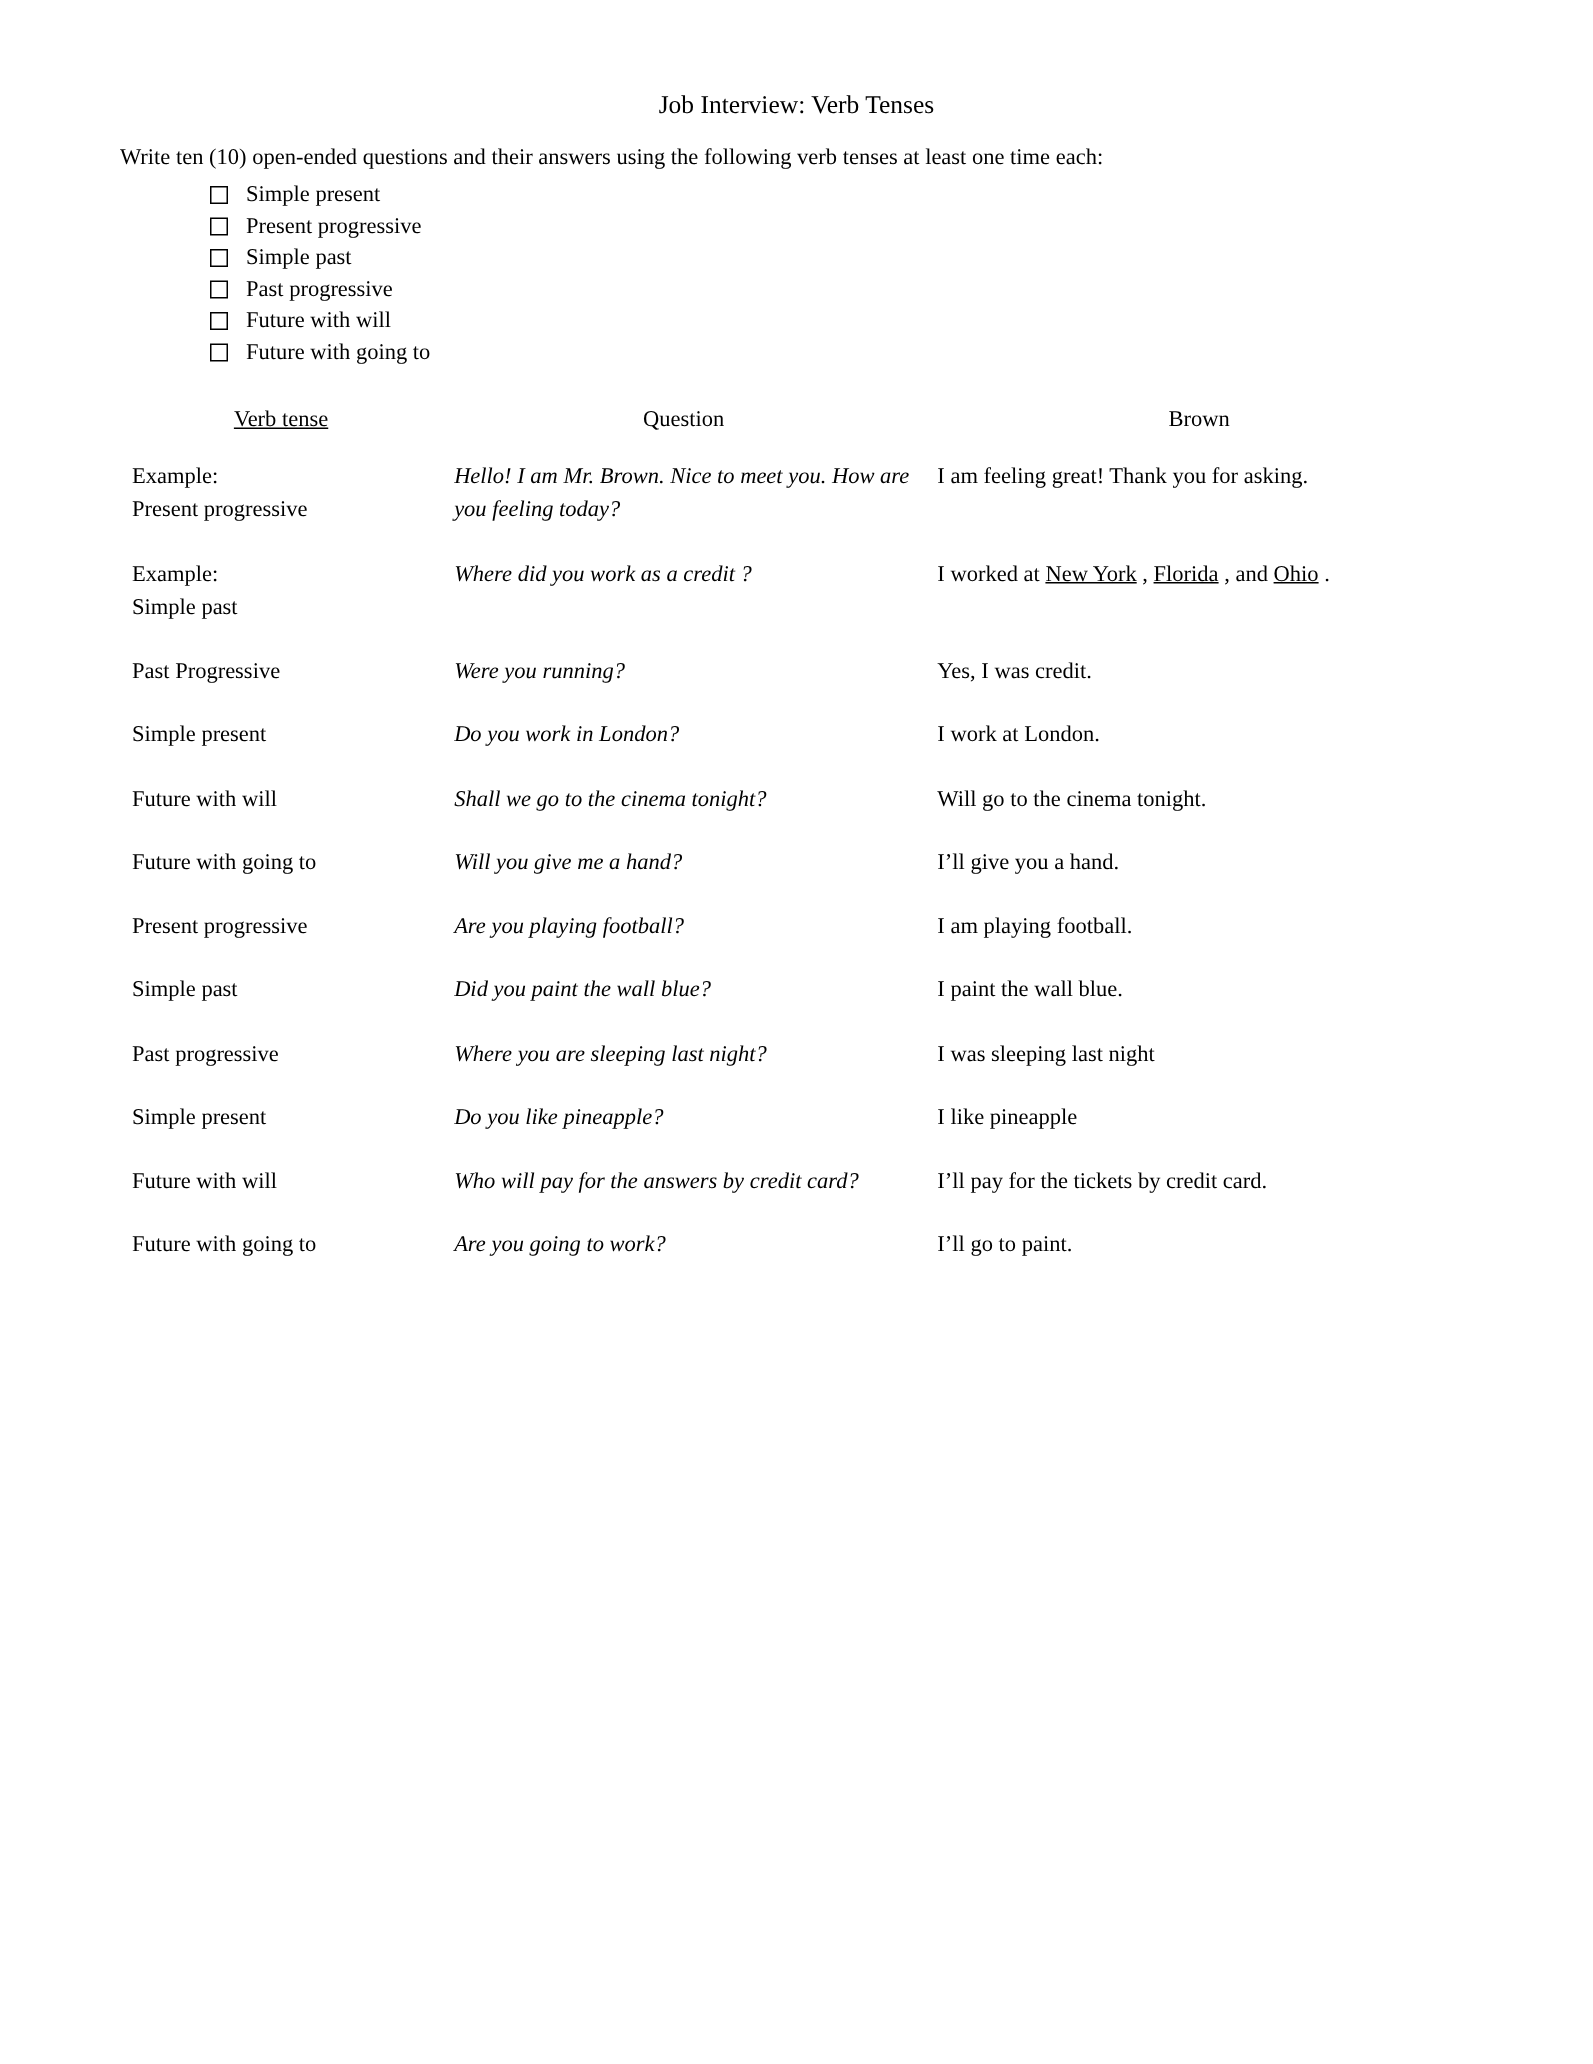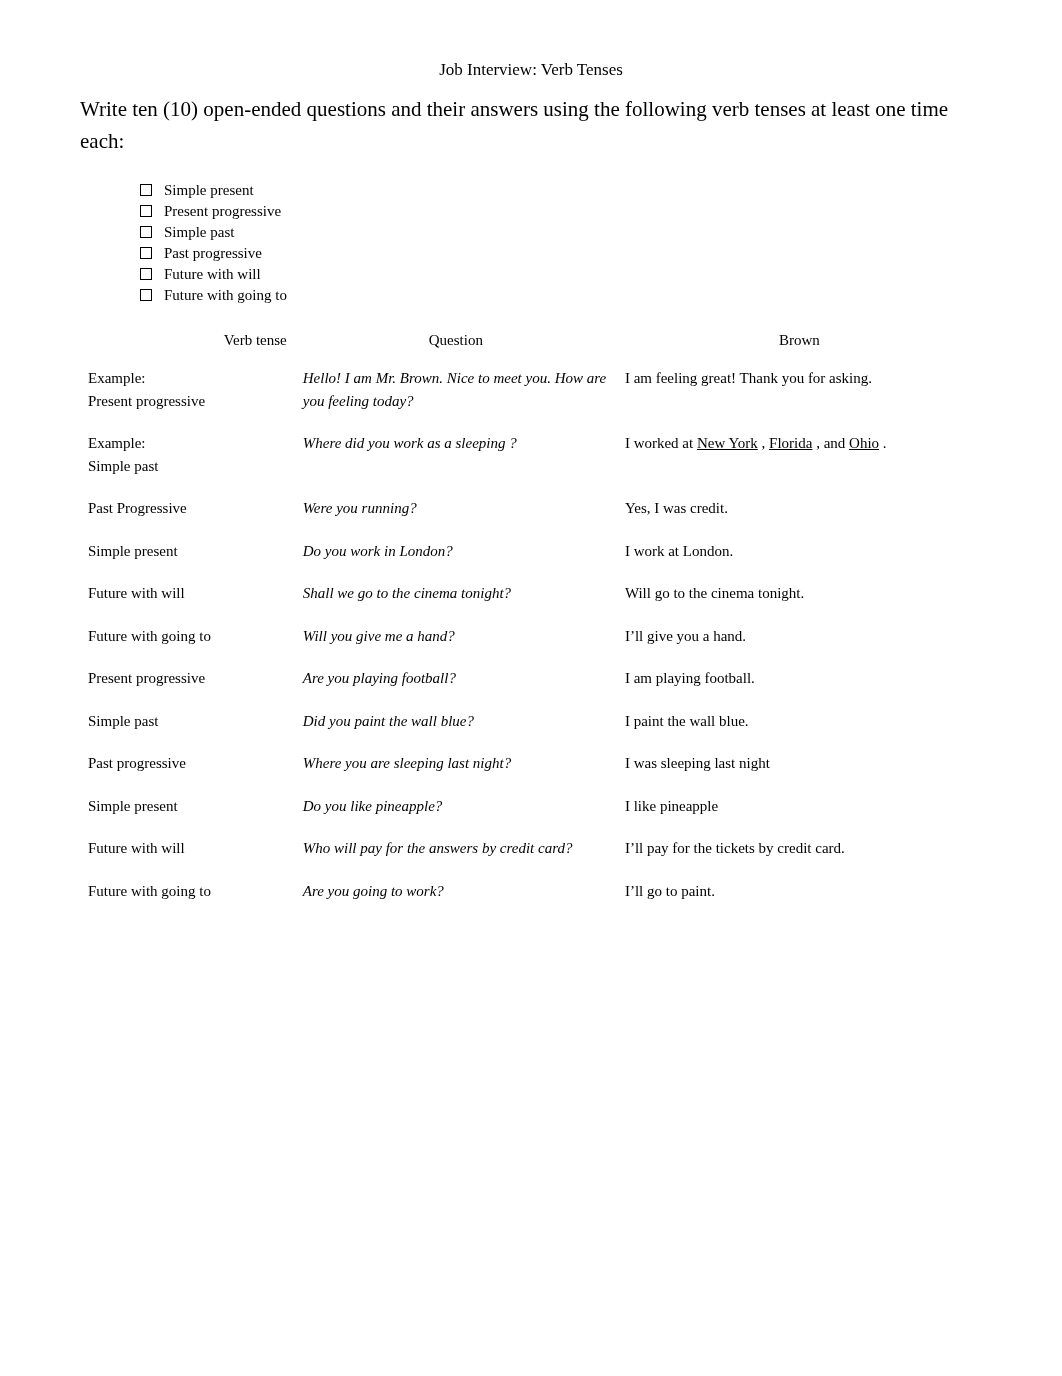--- a/index.html
+++ b/index.html
@@ -16,22 +16,22 @@
       min-height: 1376px;
       padding: 60px 80px;
     }
     h1.page-title {
       text-align: center;
       font-size: 17px;
       font-weight: normal;
       margin-bottom: 14px;
     }
     .intro-text {
-      font-size: 21px;
-      margin-bottom: 25px;
+      font-size: 15px;
+      margin-bottom: 5px;
       line-height: 1.5;
     }
     .bullet-list {
       list-style: none;
       margin-left: 60px;
       margin-bottom: 24px;
     }
     .bullet-list li {
       margin-bottom: 4px;
       display: flex;
@@ -55,22 +55,23 @@
       border-collapse: collapse;
     }
     table thead tr th {
       font-weight: normal;
       text-align: center;
       padding: 4px 8px 8px 8px;
       font-size: 15px;
       vertical-align: top;
     }
     table thead tr th:first-child {
-      text-align: right;
+      text-align: center;
       width: 200px;
+      text-decoration: underline;
     }
     table thead tr th:nth-child(2) {
       width: 300px;
     }
     table thead tr th:nth-child(3) {
       width: 340px;
     }
     table tbody tr td {
       padding: 10px 8px;
       vertical-align: top;
@@ -135,21 +136,21 @@
       </tr>
     </thead>
     <tbody id="table-body">
     <tr>
           <td>Example:<br>Present progressive</td>
           <td>Hello! I am Mr. Brown. Nice to meet you. How are you feeling today?</td>
           <td>I am feeling great! Thank you for asking.</td>
         </tr>
         <tr>
           <td>Example:<br>Simple past</td>
-          <td>Where did you work as a sleeping ?</td>
+          <td>Where did you work as a credit ?</td>
           <td>I worked at <span class="underline-text">New York</span>&nbsp;, <span class="underline-text">Florida</span> , and <span class="underline-text">Ohio</span> .</td>
         </tr>
         <tr>
           <td>Past Progressive</td>
           <td>Were you running?</td>
           <td>Yes, I was credit.</td>
         </tr>
         <tr>
           <td>Simple present</td>
           <td>Do you work in London?</td>

